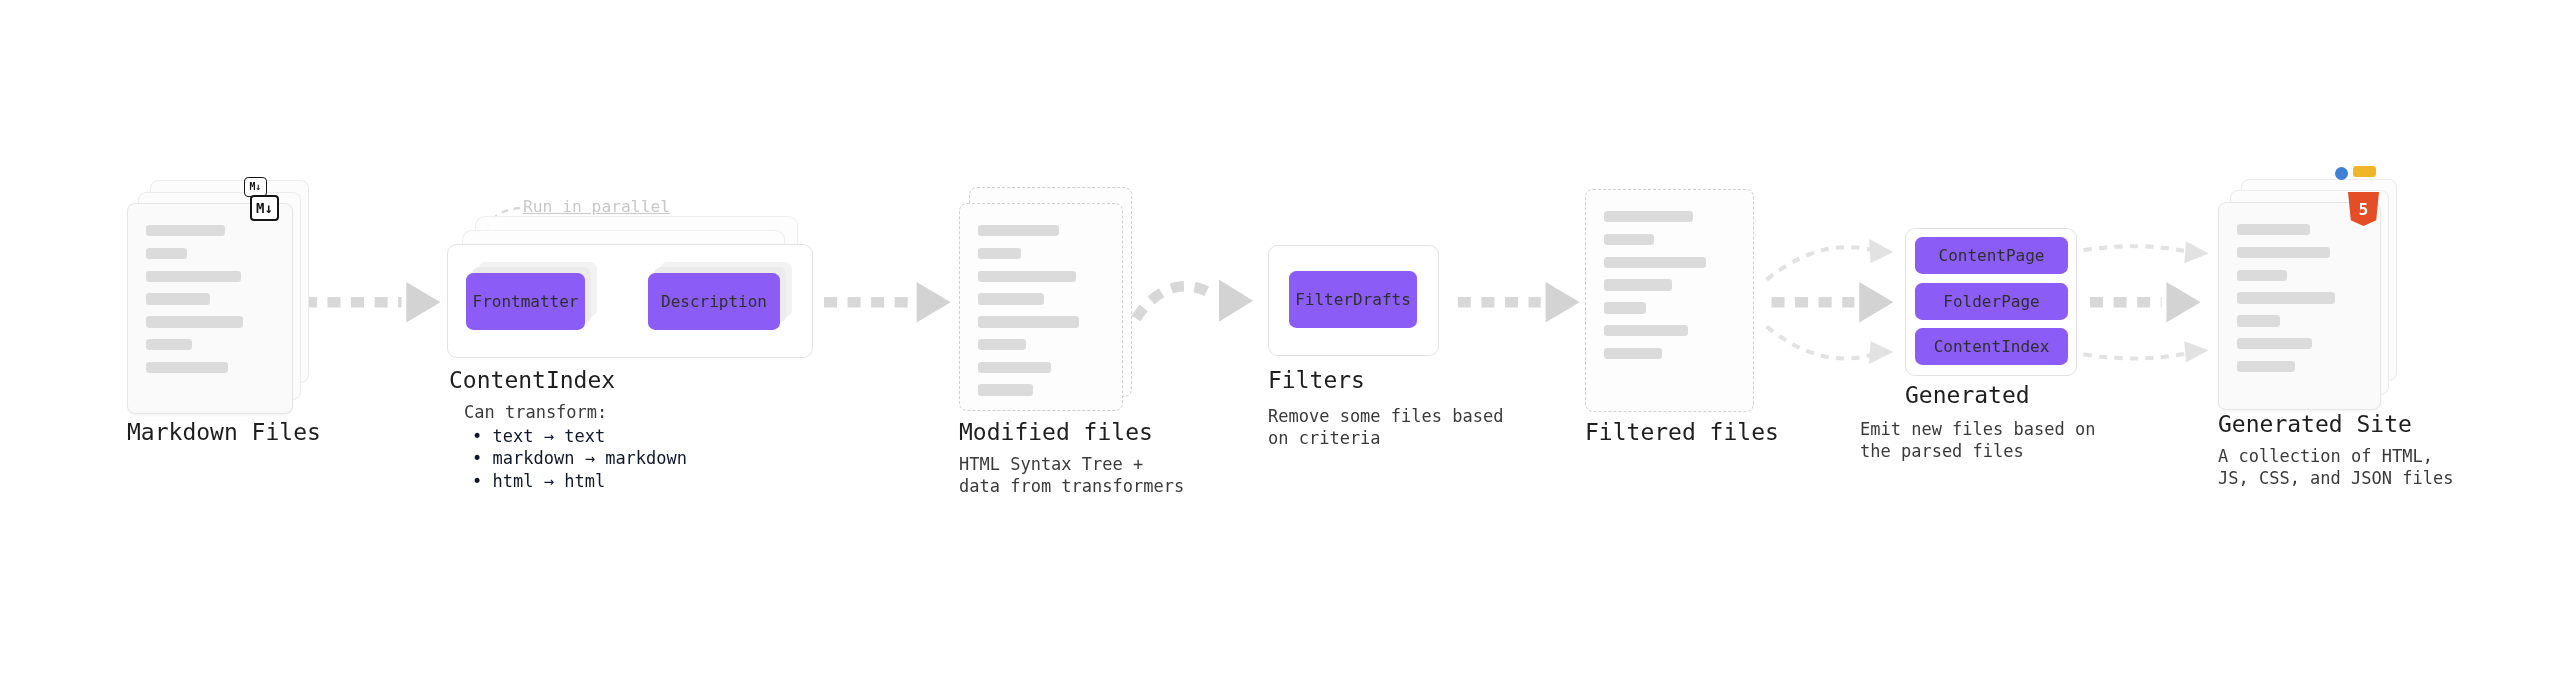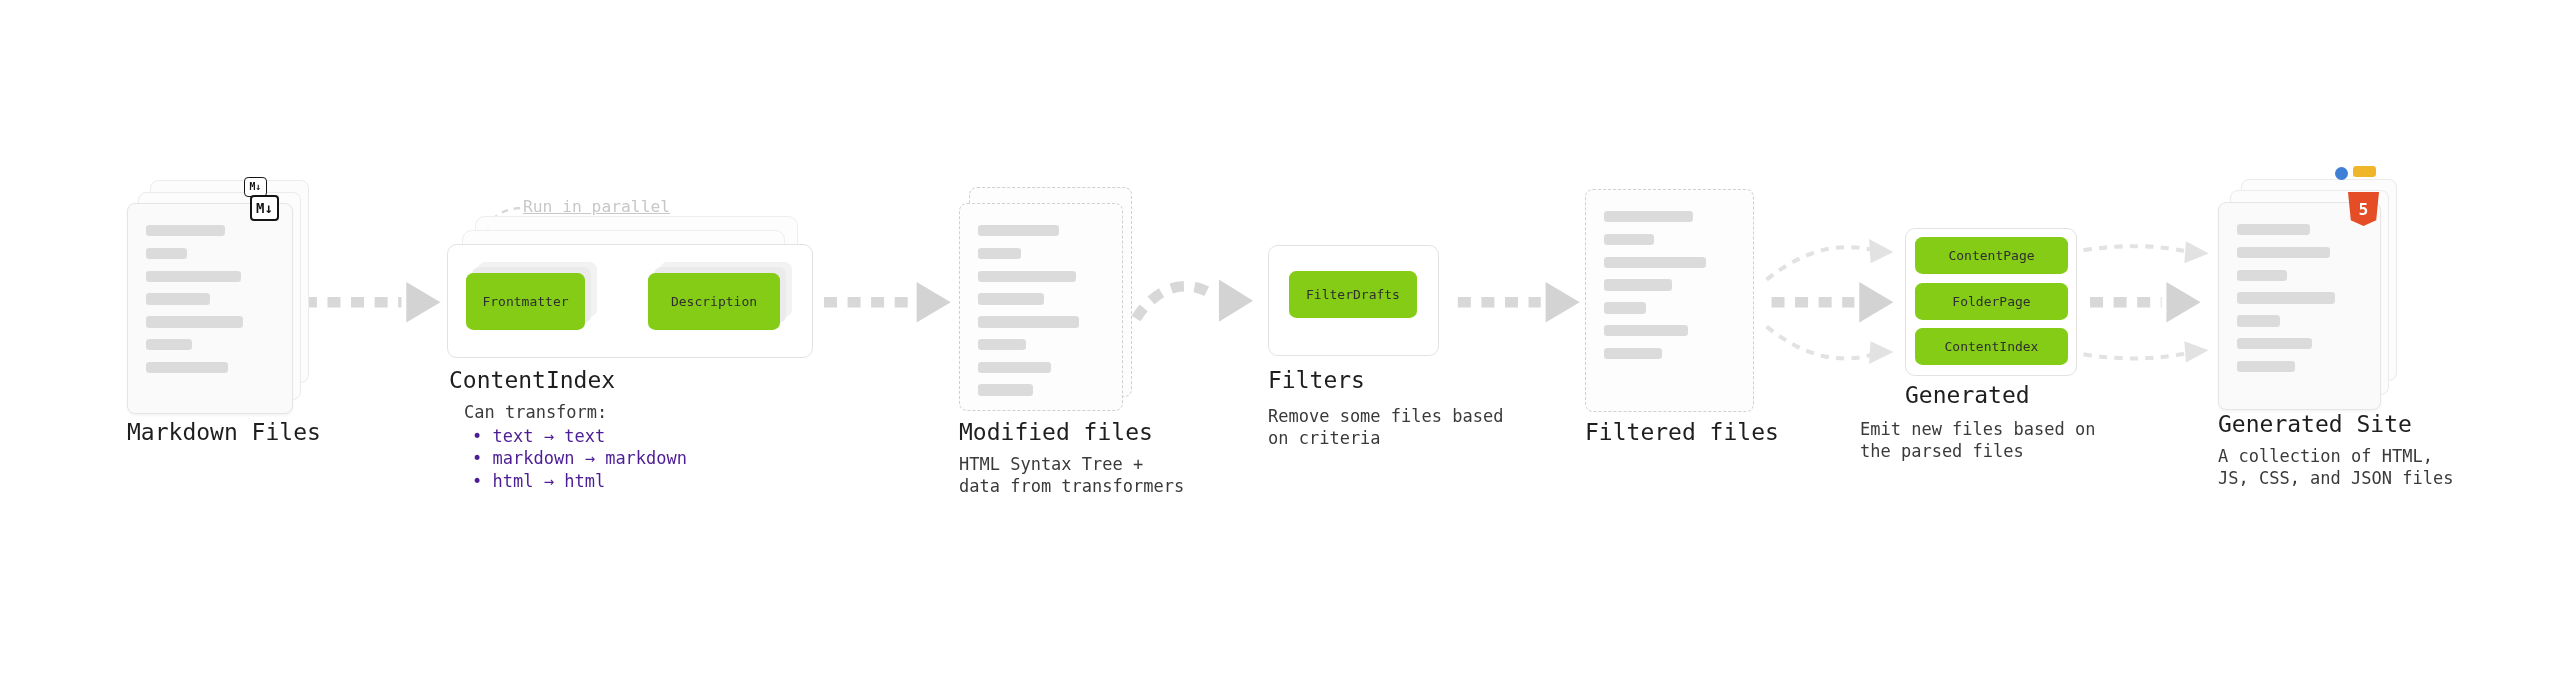--- a/index.html
+++ b/index.html
@@ -11,25 +11,25 @@
   .card { position:absolute; background:#fafafa; border:1.6px solid #e5e5e5; border-radius:8.1px; box-shadow:0 1.6px 2.4px rgba(0,0,0,0.04); }
   .card.back { background:#fcfcfc; border-color:#ebebeb; box-shadow:none; }
   .card.dashed { background:#fdfdfd; border:1.6px dashed #d0d0d0; box-shadow:none; }
   .bars { position:absolute; left:18px; right:18px; top:21px; display:flex; flex-direction:column; gap:11.4px; }
   .bar { height:11.4px; border-radius:3.3px; background:#dbdbdb; }
 
   .stage-label { position:absolute; font-size:23px; font-weight:500; color:#1e1e1e; white-space:nowrap; }
   .stage-desc { position:absolute; font-size:17px; line-height:1.32; color:#3a3a3a; white-space:pre-line; }
   .desc-block { position:absolute; font-size:17px; line-height:1.32; color:#3a3a3a; }
   .bullets { list-style:none; margin-top:1.6px; }
-  .bullets li { font-size:17px; line-height:1.32; color:#4c1d95; padding-left:8.1px; white-space:nowrap; }
+  .bullets li { font-size:17px; line-height:1.32; color:#0f172a; padding-left:8.1px; white-space:nowrap; }
 
   .frame { position:absolute; border:1.6px solid #e2e2e2; border-radius:9.8px; background:#ffffff; }
   .ghost-frame { position:absolute; border:1.6px solid #eeeeee; border-radius:9.8px; background:rgba(253,253,253,0.92); }
-  .node-btn { position:absolute; background:#84cc16; border-radius:7.3px; display:flex; align-items:center; justify-content:center; font-size:13px; color:#2f2f2f; white-space:nowrap; }
+  .node-btn { position:absolute; background:#8b5cf6; border-radius:7.3px; display:flex; align-items:center; justify-content:center; font-size:16px; color:#2f2f2f; white-space:nowrap; }
   .node-ghost { position:absolute; border-radius:7.3px; }
   .annotation { position:absolute; font-size:16.3px; color:#c8c8c8; white-space:nowrap; }
 
   .badge-md { position:absolute; background:#ffffff; border:2.4px solid #141414; border-radius:4.1px; color:#141414; font-weight:700; display:flex; align-items:center; justify-content:center; font-size:14px; }
   .badge-md.small { border-width:1.6px; font-size:9.8px; }
   .badge-html5 { position:absolute; background:#e44d26; color:#ffffff; font-weight:700; font-size:16.3px; display:flex; align-items:center; justify-content:center; clip-path:polygon(0 0,100% 0,91% 83%,50% 100%,9% 83%); }
   .dot { position:absolute; border-radius:50%; }
   .chip { position:absolute; border-radius:3.3px; }
 </style>
 </head>
@@ -148,21 +148,21 @@
       <div class="bar" style="width:38%"></div>
       <div class="bar" style="width:58%"></div>
       <div class="bar" style="width:44%"></div>
     </div>
   </div>
   <div class="stage-label" style="left:959px;top:419px;">Modified files</div>
   <div class="stage-desc" style="left:959px;top:453px;">HTML Syntax Tree +
 data from transformers</div>
 
   <div class="frame" style="left:1268px;top:245px;width:171px;height:111px;"></div>
-  <div class="node-btn" style="left:1289px;top:271px;width:128px;height:47px;">FilterDrafts</div>
+  <div class="node-btn" style="left:1289px;top:271px;width:128px;height:57px;">FilterDrafts</div>
   <div class="stage-label" style="left:1268px;top:367px;">Filters</div>
   <div class="stage-desc" style="left:1268px;top:405px;">Remove some files based
 on criteria</div>
 
   <div class="card dashed" style="left:1585px;top:189px;width:169px;height:223px;">
     <div class="bars">
       <div class="bar" style="width:68%"></div>
       <div class="bar" style="width:38%"></div>
       <div class="bar" style="width:78%"></div>
       <div class="bar" style="width:52%"></div>

